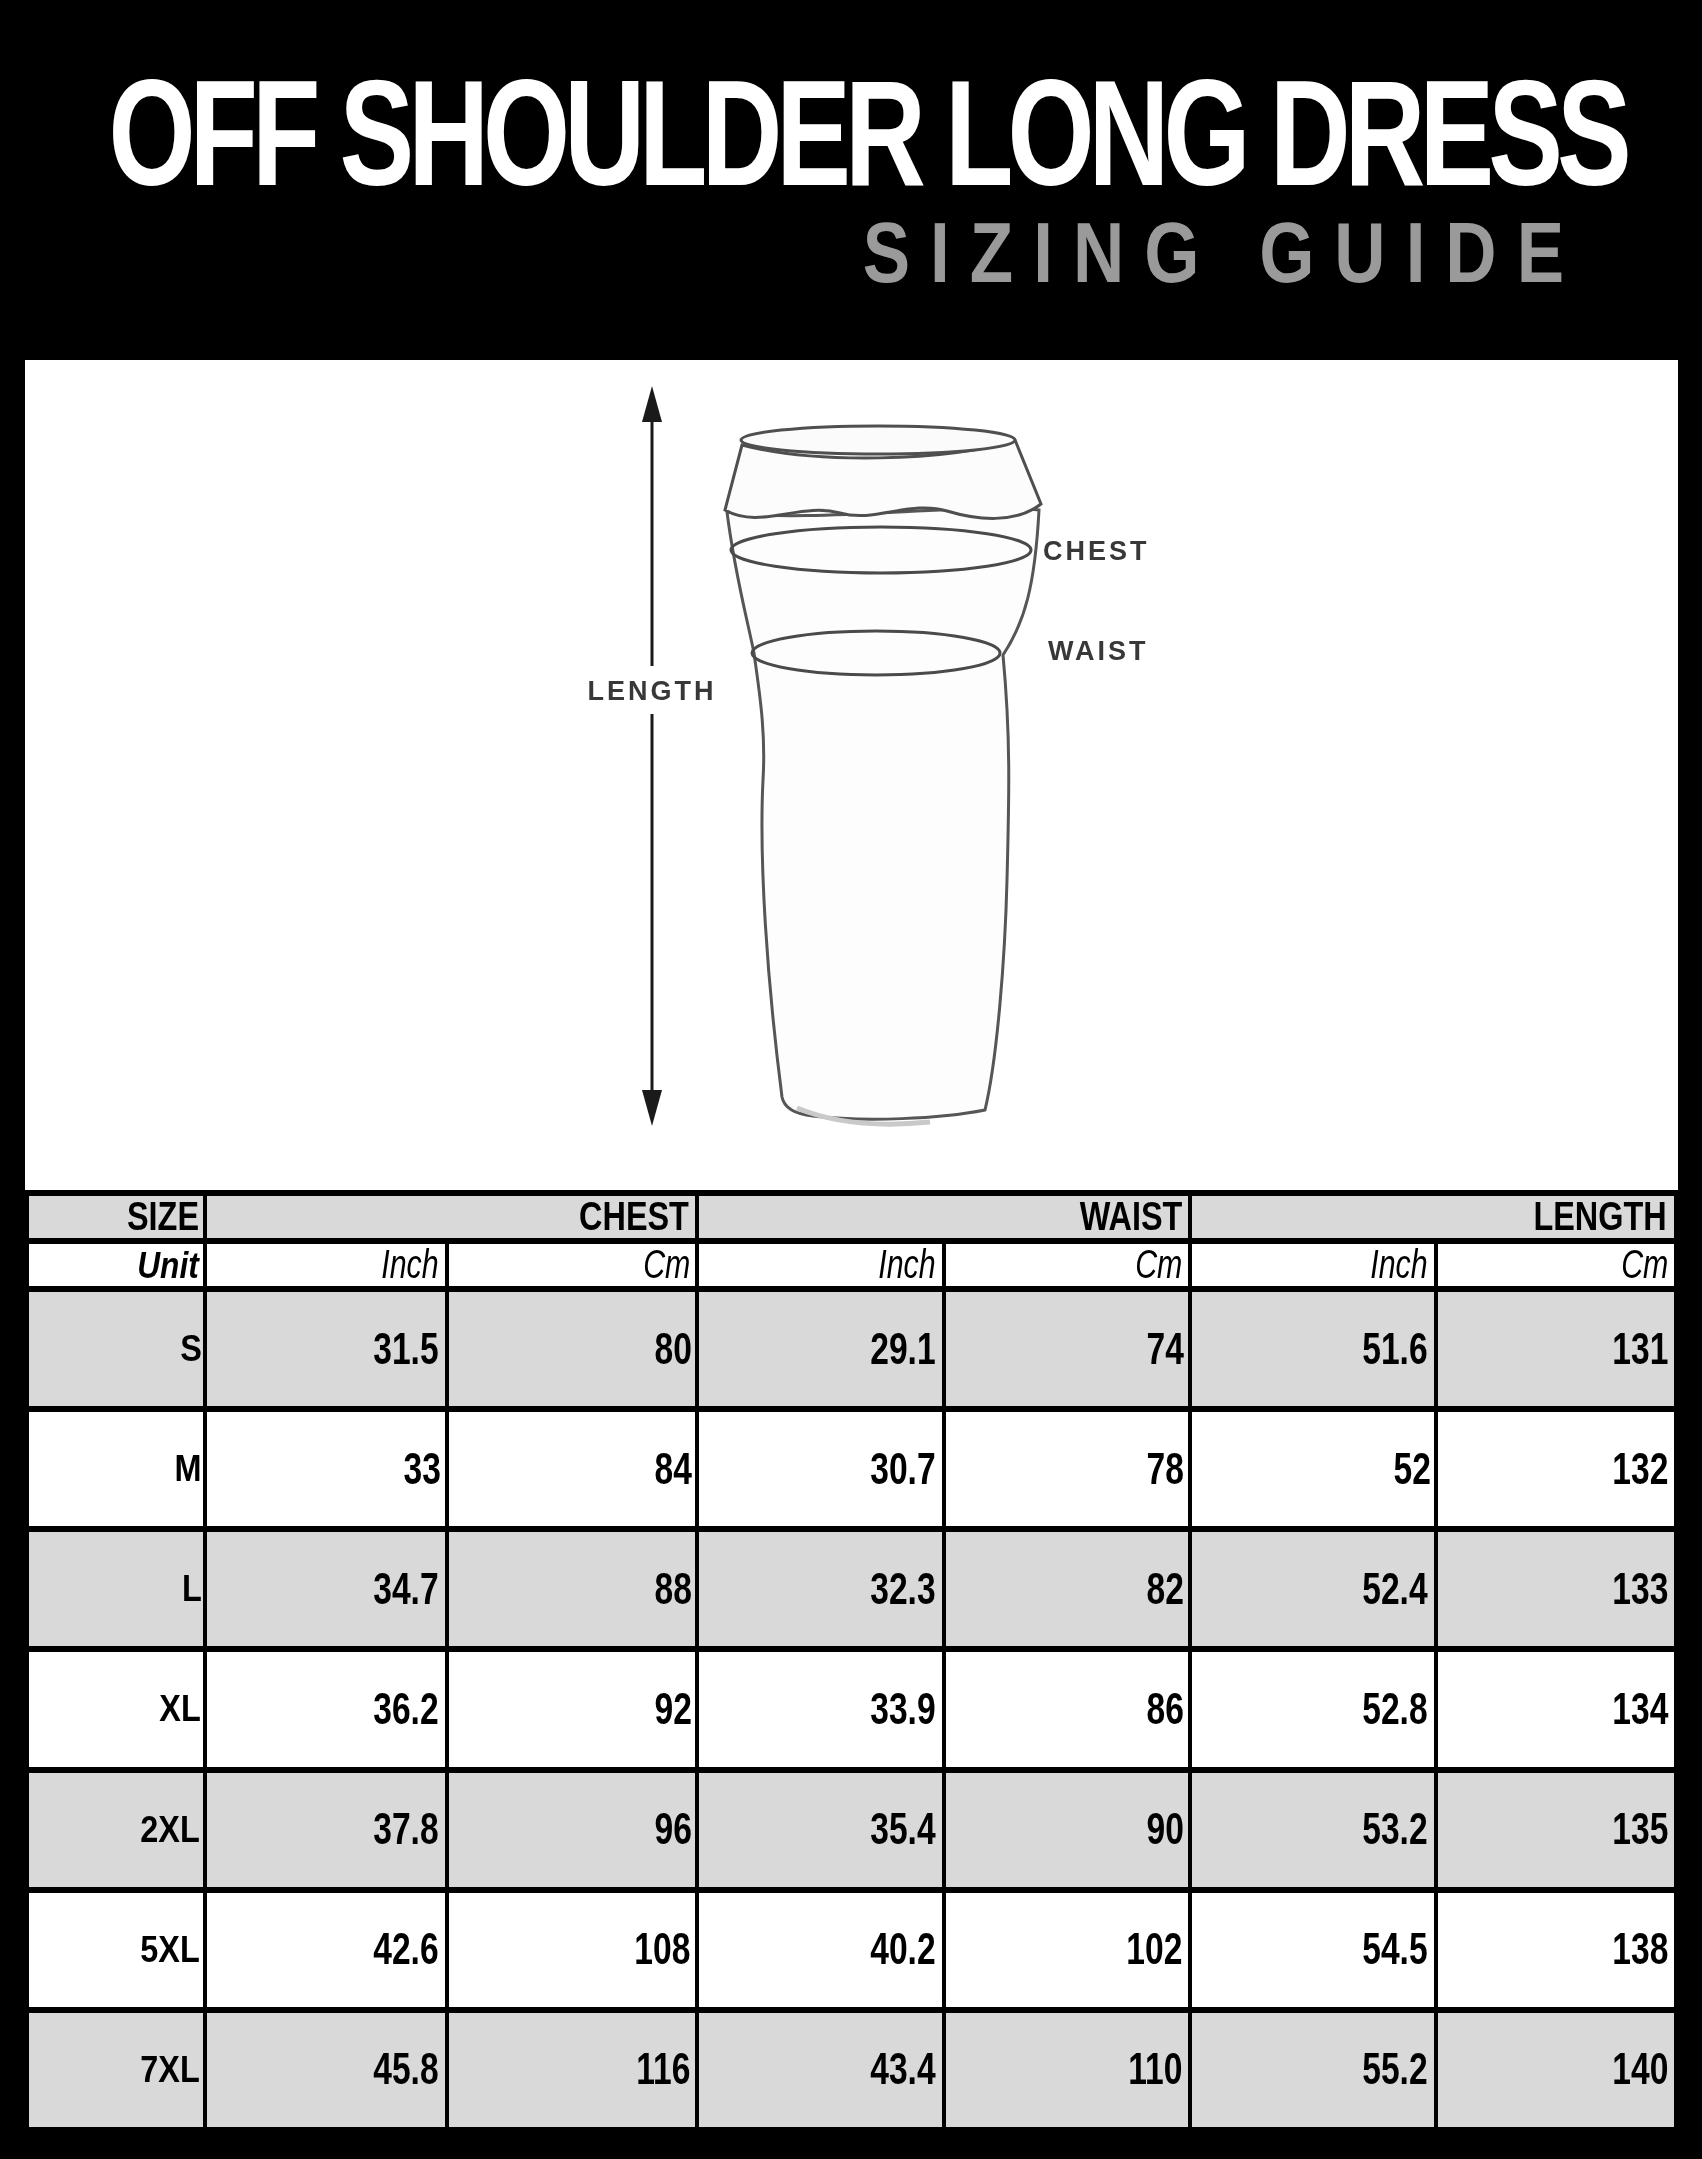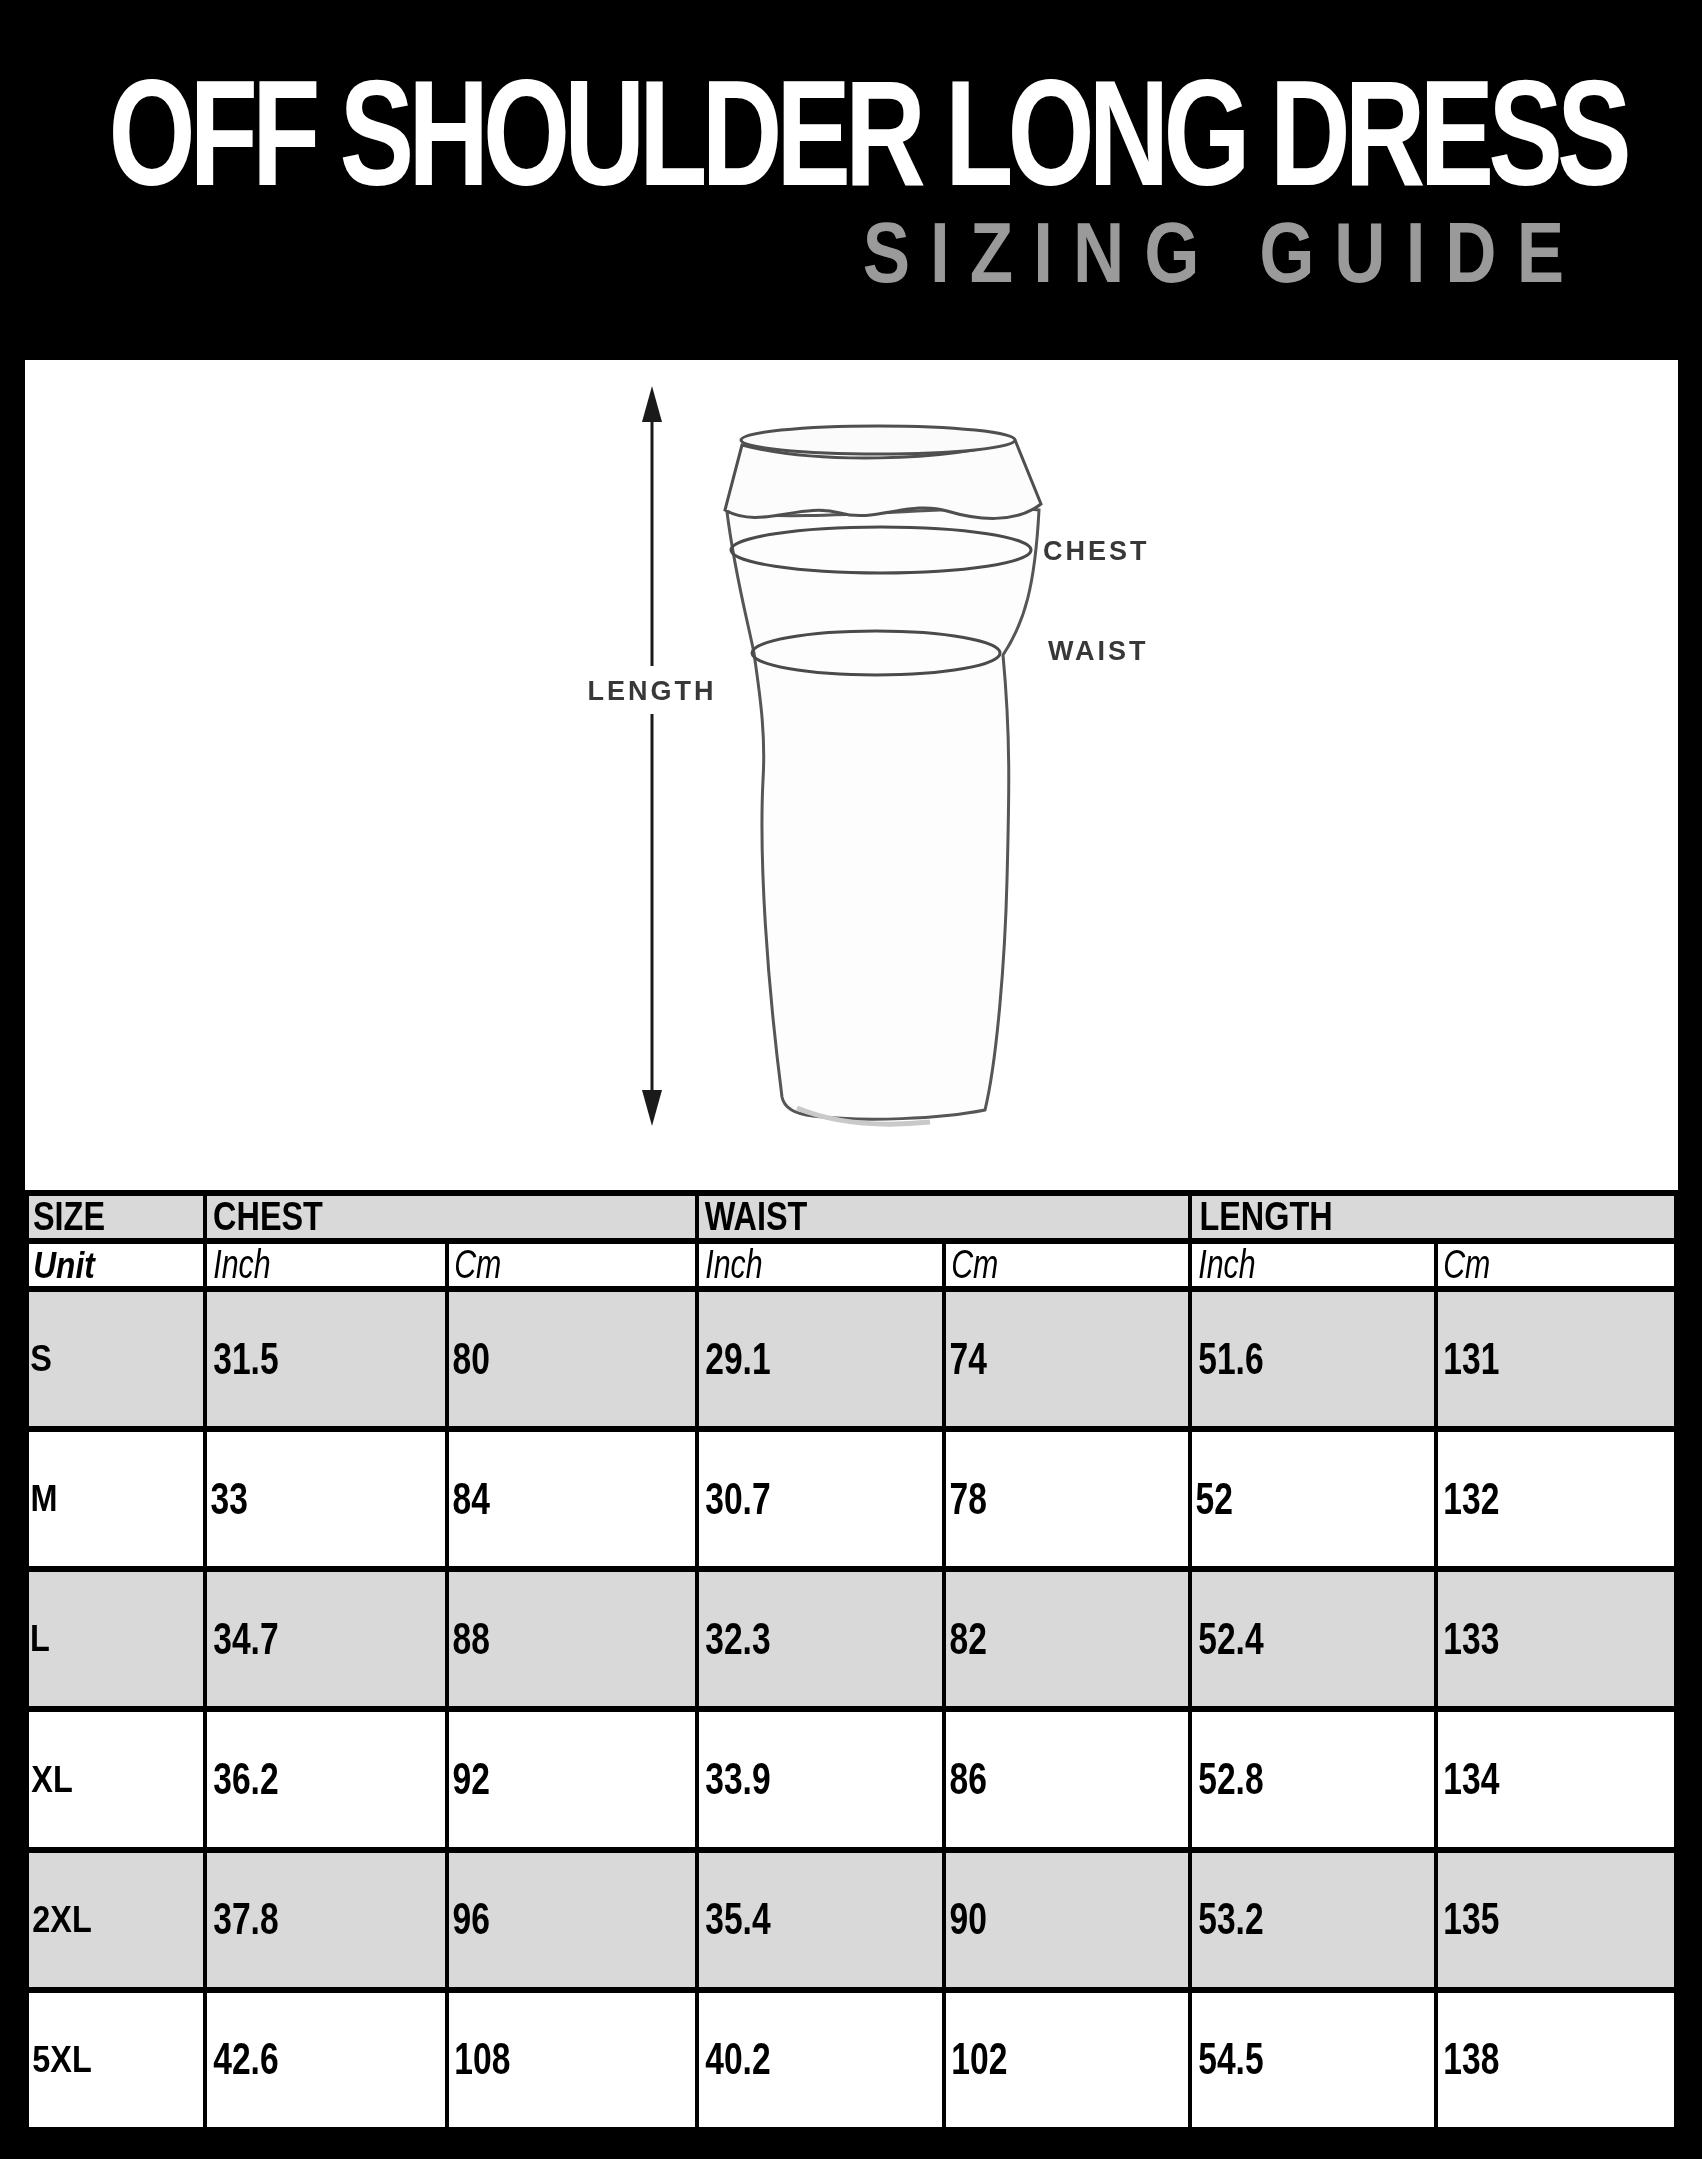--- a/index.html
+++ b/index.html
@@ -27,21 +27,21 @@
   }
   .diagram{position:absolute;left:0;top:0;}
   .diag-label{
     font-family:"Liberation Sans",sans-serif;font-weight:bold;
     font-size:27px;letter-spacing:3px;fill:#383838;
   }
   
   table.size-chart{
     position:absolute;left:0;top:830px;width:1653px;height:943px;
     border-collapse:collapse;table-layout:fixed;background:#ffffff;
-    text-align:left;
+    text-align:right;
   }
   table.size-chart td,table.size-chart th{
     border-left:4px solid #000;border-right:4px solid #000;
     border-top:6px solid #000;border-bottom:6px solid #000;
     padding:0;vertical-align:middle;color:#000;
   }
   thead tr.groups{background:#d9d9d9;}
   tbody tr:nth-child(odd){background:#d9d9d9;}
   tbody tr:nth-child(even){background:#ffffff;}
   .hdr{display:inline-block;font-weight:bold;font-size:36px;
@@ -181,16 +181,25 @@
         </tr>
         <tr>
           <td><span class="sz">5XL</span></td>
           <td><span class="v">42.6</span></td>
           <td><span class="v">108</span></td>
           <td><span class="v">40.2</span></td>
           <td><span class="v">102</span></td>
           <td><span class="v">54.5</span></td>
           <td><span class="v">138</span></td>
         </tr>
+        <tr>
+          <td><span class="sz">7XL</span></td>
+          <td><span class="v">45.8</span></td>
+          <td><span class="v">116</span></td>
+          <td><span class="v">43.4</span></td>
+          <td><span class="v">110</span></td>
+          <td><span class="v">55.2</span></td>
+          <td><span class="v">140</span></td>
+        </tr>
       </tbody>
     </table>
   </div>
 </div>
 
 </body></html>

